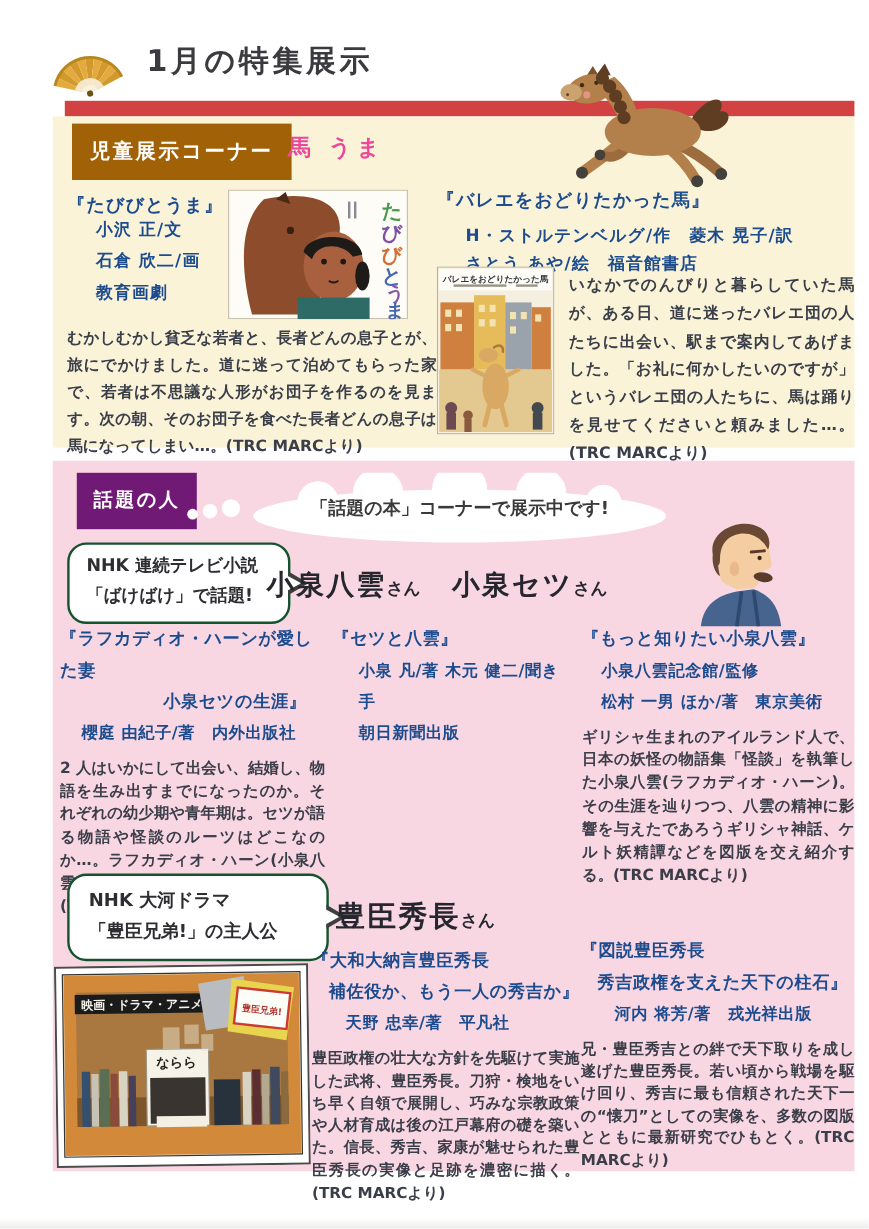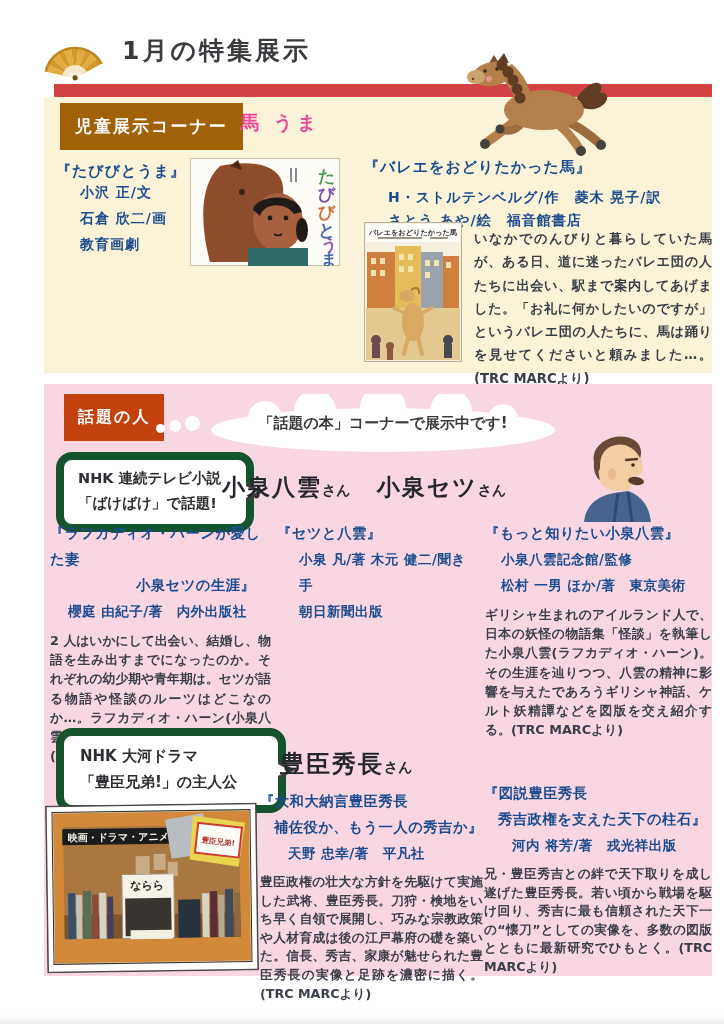--- a/index.html
+++ b/index.html
@@ -8,39 +8,39 @@
   .abs{position:absolute;}
   
   .page-title{left:122px;top:34px;font-size:25px;font-weight:700;color:#3b3b3f;letter-spacing:3px;}
   .red-bar{left:54px;top:84px;width:658px;height:13px;background:#d24242;}
   
   .sec-kids{left:44px;top:97px;width:668px;height:276px;background:#faf3d8;}
   .sec-topics{left:44px;top:384px;width:668px;height:592px;background:#f8d6e2;}
   
   .badge-gold{left:60px;top:103px;background:#a16207;color:#fff;font-size:17px;font-weight:700;
               padding:12px 15px;letter-spacing:2px;}
-  .badge-red{left:64px;top:394px;background:#c2410c;color:#fff;font-size:16px;font-weight:700;
+  .badge-red{left:64px;top:394px;background:#701a75;color:#fff;font-size:16px;font-weight:700;
              padding:13px 14px;letter-spacing:2px;}
   .kids-heading{left:218px;top:110px;font-size:19px;font-weight:700;color:#ec4899;letter-spacing:4px;margin-left:22px;}
   
   .btitle{font-size:15px;font-weight:700;color:#1c4c8e;letter-spacing:1px;}
   .bauthor{font-size:14px;font-weight:700;color:#1c4c8e;letter-spacing:1px;}
   .bdesc{font-weight:600;color:#3a3e49;text-align:justify;}
   .k1-title{left:56px;top:162px;}
   .k1-authors{left:80px;top:179px;line-height:26px;}
   .k1-desc{left:56px;top:272px;width:308px;font-size:13px;line-height:22.4px;}
   .k2-title{left:364px;top:158px;}
   .k2-authors{left:388px;top:186px;line-height:23px;}
   .k2-desc{left:474px;top:227px;width:238px;font-size:13.2px;line-height:23.3px;}
   
   .dot{background:#fff;border-radius:50%;}
   .cloud-wrap{left:203px;top:394px;width:360px;height:62px;}
   .cloud-text{left:0;top:20px;width:100%;text-align:center;font-size:15px;font-weight:700;color:#3a3a3a;}
   
-  .bubble{background:#fff;border:8px solid #14532d;border-radius:16px;color:#2e2e32;
+  .bubble{background:#fff;border:2px solid #14532d;border-radius:16px;color:#2e2e32;
           font-weight:700;}
   .bubble1{left:56px;top:452px;width:158px;height:58px;padding:6px 10px 0 14px;font-size:14.5px;line-height:25px;}
   .bubble2{left:56px;top:728px;width:190px;height:62px;padding:7px 8px 0 16px;font-size:15px;line-height:26px;}
   .ptr-out{width:0;height:0;border-top:10px solid transparent;border-bottom:10px solid transparent;
            border-left:17px solid #3f3f3f;}
   .ptr-in{width:0;height:0;border-top:7px solid transparent;border-bottom:7px solid transparent;
           border-left:13px solid #fff;}
   .names{color:#26272e;font-weight:700;}
   .names .big{font-size:23px;letter-spacing:2px;}
   .names .sml{font-size:14px;}
@@ -140,20 +140,21 @@
     <rect x="58" y="90" width="60" height="18" fill="#2e6a66"></rect>
     <rect x="100" y="10" width="2" height="14" fill="#8a8a94"></rect>
     <rect x="105" y="10" width="2" height="14" fill="#8a8a94"></rect>
     <text x="128" y="24" font-size="17" font-weight="bold" fill="#4a9a4f">た</text>
     <text x="128" y="42" font-size="17" font-weight="bold" fill="#7b52a5">び</text>
     <text x="128" y="60" font-size="17" font-weight="bold" fill="#d07038">び</text>
     <text x="128" y="78" font-size="17" font-weight="bold" fill="#4767ae">と</text>
     <text x="131" y="92" font-size="16" font-weight="bold" fill="#8a52a8">う</text>
     <text x="131" y="106" font-size="16" font-weight="bold" fill="#4767ae">ま</text>
   </svg>
+  <div class="abs bdesc k1-desc">むかしむかし貧乏な若者と、長者どんの息子とが、旅にでかけました。道に迷って泊めてもらった家で、若者は不思議な人形がお団子を作るのを見ます。次の朝、そのお団子を食べた長者どんの息子は馬になってしまい…。(TRC MARCより)</div>
 
   <div class="abs btitle k2-title">『バレエをおどりたかった馬』</div>
   <div class="abs bauthor k2-authors">
     <div>H・ストルテンベルグ/作　菱木 晃子/訳</div>
     <div>さとう あや/絵　福音館書店</div>
   </div>
   <svg class="abs" style="left:364px;top:222px;" width="98" height="140" viewBox="0 0 98 140">
     <rect x="0.5" y="0.5" width="97" height="139" fill="#f5efdf" stroke="#b9b2a0"></rect>
     <rect x="2" y="2" width="94" height="18" fill="#fdfcf6"></rect>
     <text x="49" y="13" font-size="7.2" font-weight="bold" fill="#33343c" text-anchor="middle">バレエをおどりたかった馬</text>

